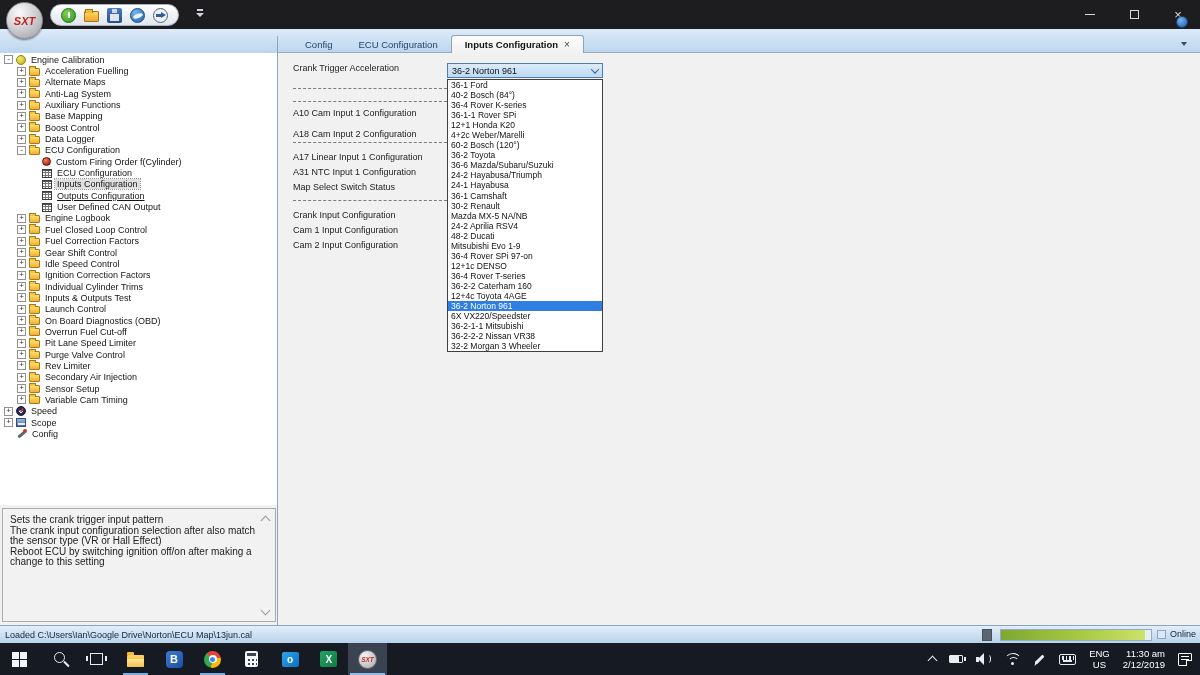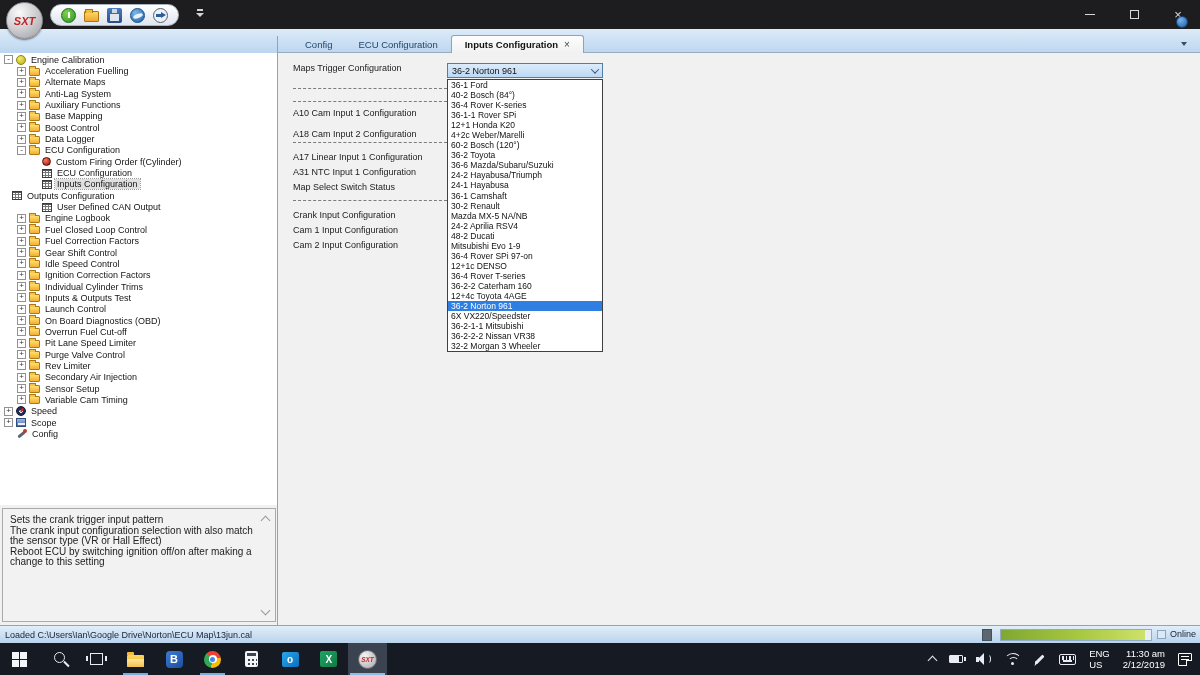--- a/index.html
+++ b/index.html
@@ -156,21 +156,21 @@
   .ic-wifi::before { content:""; position:absolute; left:0; top:0; width:16px; height:16px; border:1.7px solid transparent; border-top-color:#e9edf3; border-radius:50%; }
   .ic-wifi::after { content:""; position:absolute; left:3.5px; top:4px; width:9px; height:9px; border:1.7px solid transparent; border-top-color:#e9edf3; border-radius:50%; }
   .ic-wifi i { position:absolute; left:6.5px; top:8.5px; width:3px; height:3px; border-radius:50%; background:#e9edf3; }
   .ic-pen { width:13px; height:13px; position:relative; }
   .ic-pen::before { content:""; position:absolute; left:1px; top:5px; width:11px; height:2.6px; background:#e9edf3; border-radius:1px; transform:rotate(-45deg); }
   .ic-pen::after { content:""; position:absolute; left:0px; bottom:1px; border-top:3px solid transparent; border-bottom:0 solid transparent; border-right:4px solid #e9edf3; transform:rotate(-45deg); }
   .ic-kbd { width:17px; height:11px; border:1.4px solid #e9edf3; border-radius:2px; position:relative; }
   .ic-kbd::before { content:""; position:absolute; left:1.5px; right:1.5px; top:1.5px; height:3.5px;
     background:repeating-linear-gradient(to right,#e9edf3 0 1.6px,transparent 1.6px 3.6px); }
   .ic-kbd::after { content:""; position:absolute; left:3px; right:3px; bottom:1.5px; height:1.6px; background:#e9edf3; }
-  .tray-text { color:#fff; font-size:9.5px; line-height:11px; }
+  .tray-text { color:#fff; font-size:9.5px; line-height:11px; text-align:center; }
   .tray-text.right { text-align:right; }
   .ic-notif { width:14px; height:13px; border:1.4px solid #fff; border-radius:1px; position:relative; }
   .ic-notif::before { content:""; position:absolute; left:2px; right:2px; top:2.5px; height:1.4px; background:#fff; box-shadow:0 3px 0 #fff; }
   .ic-notif::after { content:""; position:absolute; right:-1px; bottom:-1px; width:5px; height:5px; background:#161a23; border-left:1.4px solid #fff; border-top:1.4px solid #fff; }
 </style>
 </head>
 <body>
 
 <div id="screen">
 
@@ -271,21 +271,21 @@
       <div class="tree-item" style="padding-left: 30px;">
         <div class="exp-spacer"></div>
         <div class="ticon ti-grid"></div>
         <span class="tree-label">ECU Configuration</span>
       </div>
       <div class="tree-item" style="padding-left: 30px;">
         <div class="exp-spacer"></div>
         <div class="ticon ti-grid"></div>
         <span class="tree-label selected">Inputs Configuration</span>
       </div>
-      <div class="tree-item" style="">
+      <div class="tree-item" style="padding-left: 30px; text-decoration: underline;">
         <div class="exp-spacer"></div>
         <div class="ticon ti-grid"></div>
         <span class="tree-label">Outputs Configuration</span>
       </div>
       <div class="tree-item" style="padding-left: 30px;">
         <div class="exp-spacer"></div>
         <div class="ticon ti-grid"></div>
         <span class="tree-label">User Defined CAN Output</span>
       </div>
       <div class="tree-item" style="padding-left: 17px;">
@@ -386,30 +386,30 @@
       <div class="tree-item" style="padding-left: 4px;">
         <div class="exp-spacer"></div>
         <div class="ticon ti-wrench"></div>
         <span class="tree-label">Config</span>
       </div>
     </div>
 
   <div id="desc">
     <div id="desc-text">
         <p>Sets the crank trigger input pattern</p>
-        <p>The crank input configuration selection with also match the sensor type (VR or Hall Effect)</p>
+        <p>The crank input configuration selection after also match the sensor type (VR or Hall Effect)</p>
         <p>Reboot ECU by switching ignition off/on after making a change to this setting</p>
       </div>
     <div class="chev up"></div>
     <div class="chev down"></div>
   </div>
 
   <div id="content">
     <div id="form-rows">
-        <div class="form-label" style="top: 10px;">Maps Trigger Configuration</div>
+        <div class="form-label" style="top: 10px;">Crank Trigger Acceleration</div>
         <div class="form-sep" style="top: 35px;"></div>
         <div class="form-sep" style="top: 48px;"></div>
         <div class="form-label" style="top: 55px;">A10 Cam Input 1 Configuration</div>
         <div class="form-label" style="top: 76px;">A18 Cam Input 2 Configuration</div>
         <div class="form-sep" style="top: 89px;"></div>
         <div class="form-label" style="top: 99px;">A17 Linear Input 1 Configuration</div>
         <div class="form-label" style="top: 114px;">A31 NTC Input 1 Configuration</div>
         <div class="form-label" style="top: 129px;">Map Select Switch Status</div>
         <div class="form-sep" style="top: 147px;"></div>
         <div class="form-label" style="top: 157px;">Crank Input Configuration</div>

